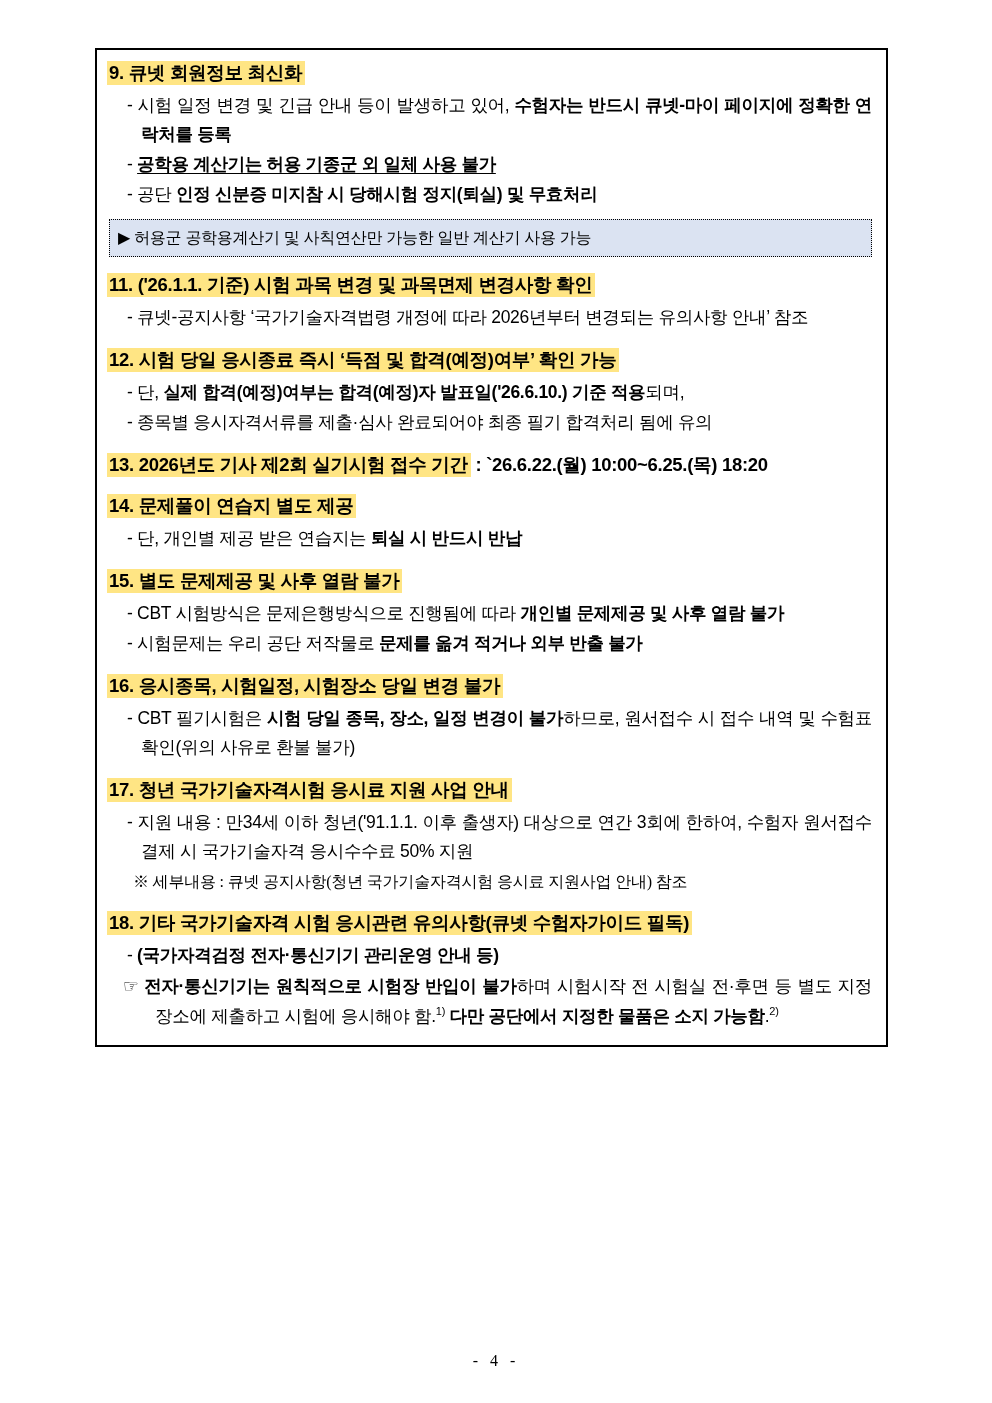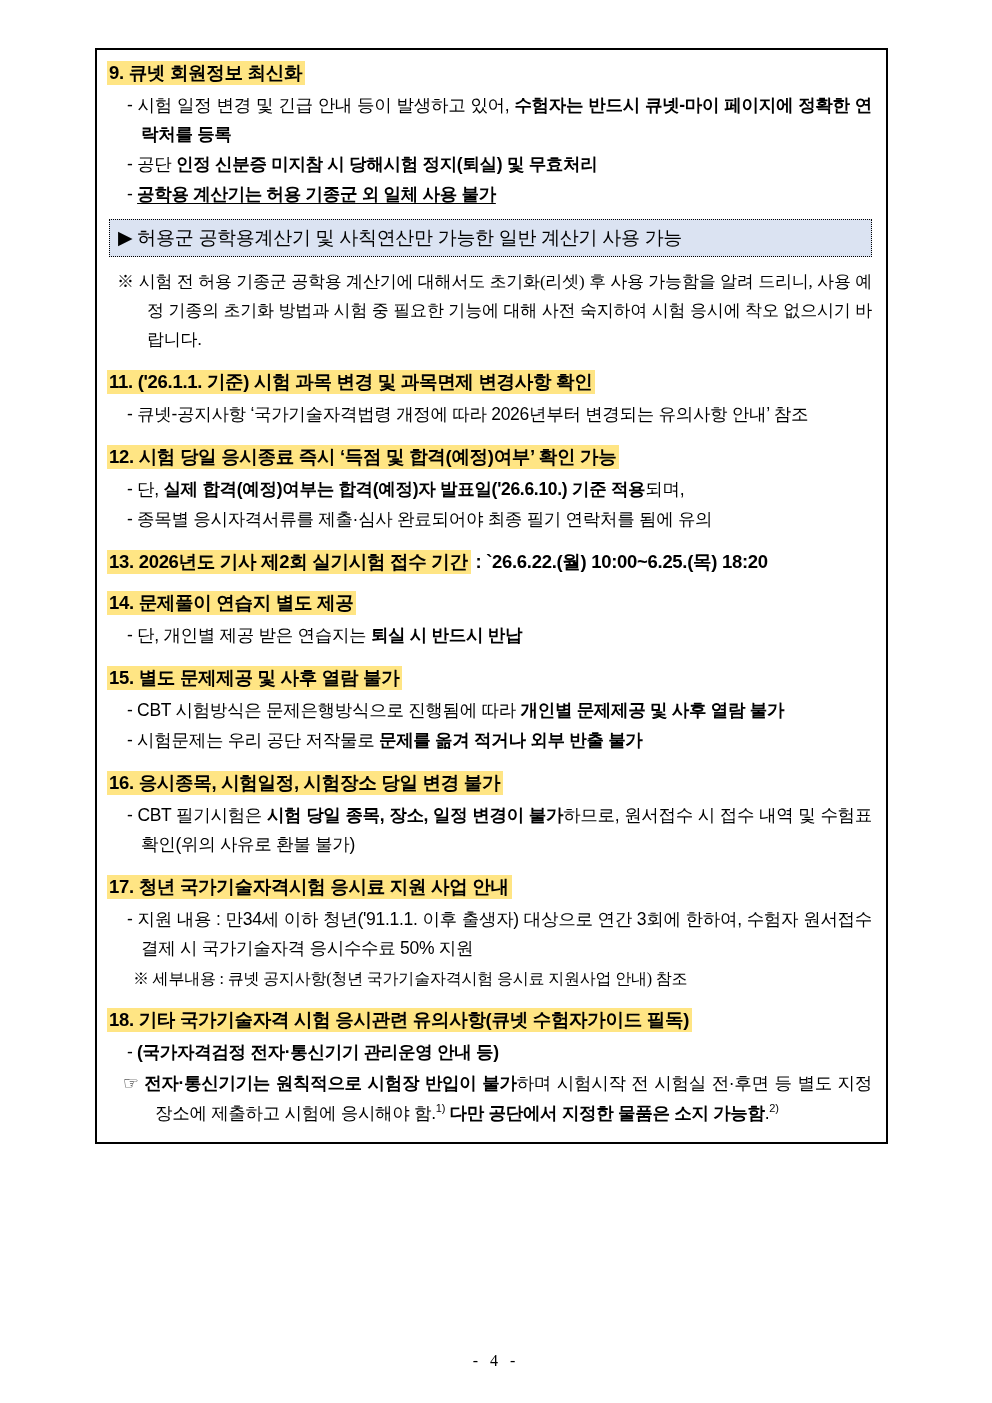--- a/index.html
+++ b/index.html
@@ -22,21 +22,21 @@
     font-size:17.5px;line-height:29px;margin:1px 0 1px 8px;
     padding-left:26px;text-indent:-14px;text-align:justify;letter-spacing:-0.3px;
   }
   .marker{font-weight:normal;}
   .b{font-weight:bold;}
   .u{text-decoration:underline;text-underline-offset:3px;}
   .sup{vertical-align:super;font-size:11px;line-height:0;}
   .infobox{
     background:var(--infobg,#dbe3f2);border:1.5px dotted #000;
     margin:10px 0 8px 2px;padding:3px 10px 4px 8px;
-    font-size:19px;line-height:29px;letter-spacing:-0.3px;
+    font-size:16px;line-height:29px;letter-spacing:-0.3px;
   }
   .note{
     font-family:"Liberation Serif","DejaVu Serif",serif;
     font-size:17px;line-height:29px;margin:10px 0 6px 10px;
     padding-left:30px;text-indent:-30px;text-align:justify;letter-spacing:-0.2px;
   }
   .subnote{
     font-family:"Liberation Serif","DejaVu Serif",serif;
     font-size:16px;line-height:26px;margin:3px 0 1px 26px;letter-spacing:-0.2px;
   }
@@ -49,31 +49,30 @@
     font-family:"Liberation Serif","DejaVu Serif",serif;font-size:16px;
     letter-spacing:4px;
   }
 </style>
 </head>
 <body>
 
 <div class="doc-box">
     <div class="heading"><span class="hl">9. 큐넷 회원정보 최신화</span></div>
     <div class="para"><span class="marker">- </span><span>시험 일정 변경 및 긴급 안내 등이 발생하고 있어, </span><span class="b">수험자는 반드시 큐넷-마이 페이지에 정확한 연락처를 등록</span></div>
+    <div class="para"><span class="marker">- </span><span class="b u">공학용 계산기는 허용 기종군 외 일체 사용 불가</span></div>
     <div class="para"><span class="marker">- </span><span>공단 </span><span class="b">인정 신분증 미지참 시 당해시험 정지(퇴실) 및 무효처리</span></div>
-    <div class="para"><span class="marker">- </span><span class="b u">공학용 계산기는 허용 기종군 외 일체 사용 불가</span></div>
     <div class="infobox">
       <div class="infobox-item"><span>▶ </span><span>허용군 공학용계산기 및 사칙연산만 가능한 일반 계산기 사용 가능</span></div>
     </div>
-    <div class="note">※ 시험 전 허용 기종군 공학용 계산기에 대해서도 초기화(리셋) 후 사용 가능함을 알려 드리니, 사용 예정 기종의 초기화 방법과 시험 중 필요한 기능에 대해 사전 숙지하여 시험 응시에 착오 없으시기 바랍니다.</div>
     <div class="heading"><span class="hl">11. ('26.1.1. 기준) 시험 과목 변경 및 과목면제 변경사항 확인</span></div>
     <div class="para"><span class="marker">- </span><span>큐넷-공지사항 ‘국가기술자격법령 개정에 따라 2026년부터 변경되는 유의사항 안내’ 참조</span></div>
     <div class="heading"><span class="hl">12. 시험 당일 응시종료 즉시 ‘득점 및 합격(예정)여부’ 확인 가능</span></div>
     <div class="para"><span class="marker">- </span><span>단, </span><span class="b">실제 합격(예정)여부는 합격(예정)자 발표일('26.6.10.) 기준 적용</span><span>되며,</span></div>
-    <div class="para"><span class="marker">- </span><span>종목별 응시자격서류를 제출·심사 완료되어야 최종 필기 연락처를 됨에 유의</span></div>
+    <div class="para"><span class="marker">- </span><span>종목별 응시자격서류를 제출·심사 완료되어야 최종 필기 합격처리 됨에 유의</span></div>
     <div class="heading"><span class="hl">13. 2026년도 기사 제2회 실기시험 접수 기간</span><span class="tail"> : `26.6.22.(월) 10:00~6.25.(목) 18:20</span></div>
     <div class="heading"><span class="hl">14. 문제풀이 연습지 별도 제공</span></div>
     <div class="para"><span class="marker">- </span><span>단, 개인별 제공 받은 연습지는 </span><span class="b">퇴실 시 반드시 반납</span></div>
     <div class="heading"><span class="hl">15. 별도 문제제공 및 사후 열람 불가</span></div>
     <div class="para"><span class="marker">- </span><span>CBT 시험방식은 문제은행방식으로 진행됨에 따라 </span><span class="b">개인별 문제제공 및 사후 열람 불가</span></div>
     <div class="para"><span class="marker">- </span><span>시험문제는 우리 공단 저작물로 </span><span class="b">문제를 옮겨 적거나 외부 반출 불가</span></div>
     <div class="heading"><span class="hl">16. 응시종목, 시험일정, 시험장소 당일 변경 불가</span></div>
     <div class="para"><span class="marker">- </span><span>CBT 필기시험은 </span><span class="b">시험 당일 종목, 장소, 일정 변경이 불가</span><span>하므로, 원서접수 시 접수 내역 및 수험표 확인(위의 사유로 환불 불가)</span></div>
     <div class="heading"><span class="hl">17. 청년 국가기술자격시험 응시료 지원 사업 안내</span></div>
     <div class="para"><span class="marker">- </span><span>지원 내용 : 만34세 이하 청년('91.1.1. 이후 출생자) 대상으로 연간 3회에 한하여, 수험자 원서접수 결제 시 국가기술자격 응시수수료 50% 지원</span></div>

